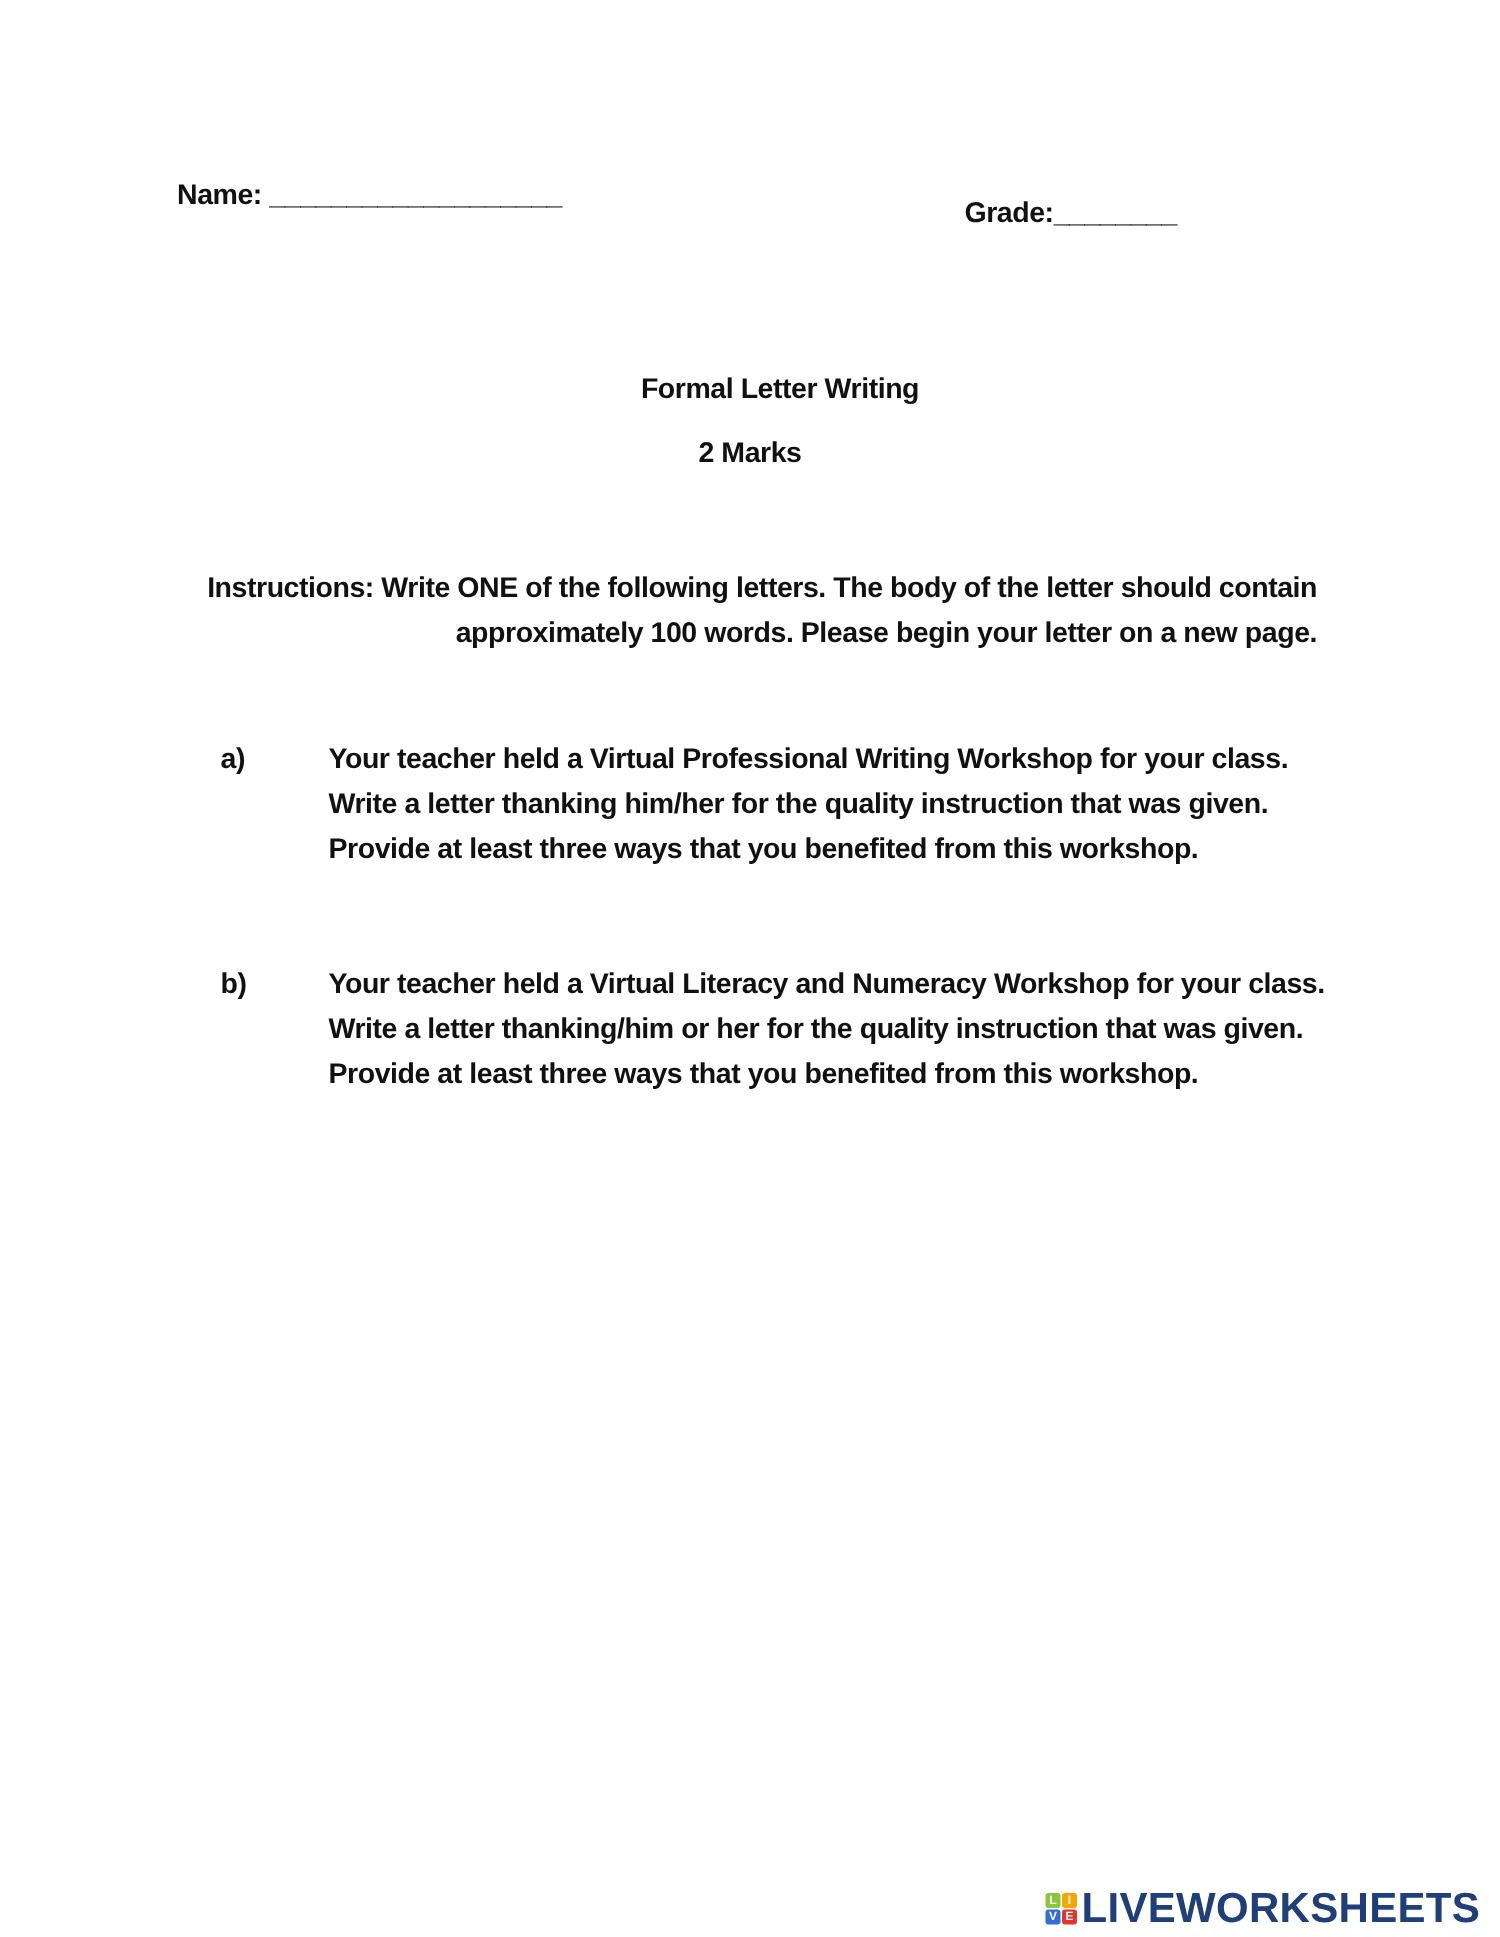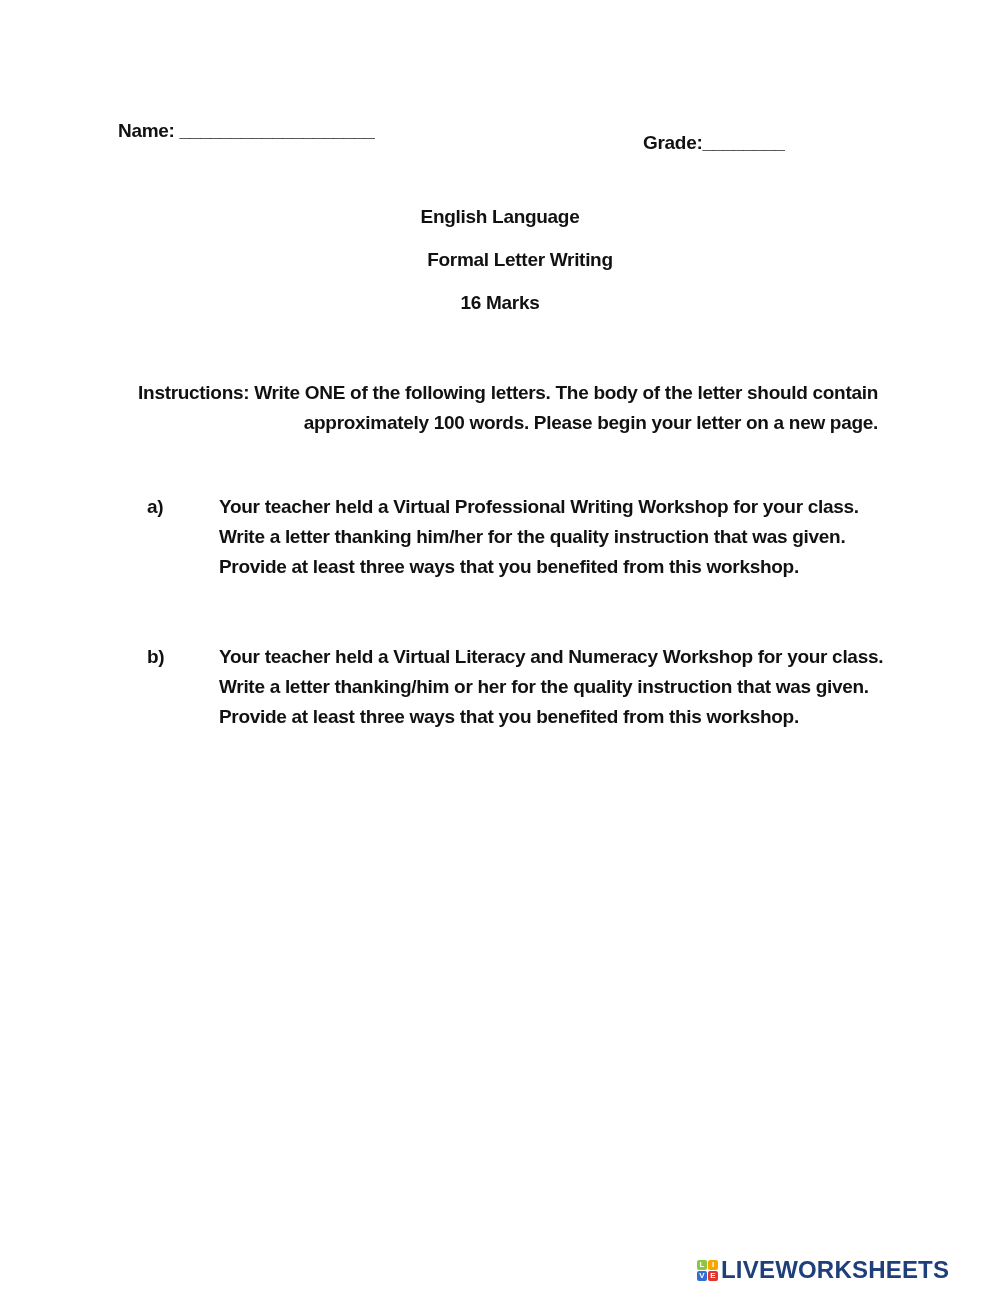--- a/index.html
+++ b/index.html
@@ -21,32 +21,31 @@
   .t3 { top: 292px; }
   .instructions { position: absolute; left: 118px; top: 378px; width: 760px; line-height: 30px; text-align: right; }
   .item { position: absolute; left: 147px; width: 740px; line-height: 30px; display: flex; }
   .item .marker { width: 30px; flex: none; }
   .item .text { flex: 1; margin-left: 42px; }
   .item-a { top: 492px; }
   .item-b { top: 642px; }
   .logo { position: absolute; left: 697px; top: 1256px; display: flex; align-items: center; }
   .logo-icon { display: grid; grid-template-columns: 10px 10px; grid-template-rows: 10px 10px; gap: 1px; margin-right: 3px; }
   .logo-icon span { display: flex; align-items: center; justify-content: center; font-size: 8px; font-weight: bold; color: #fff; border-radius: 2px; }
-  .logo-text { font-family: "Liberation Sans", sans-serif; font-weight: bold; font-size: 24px; color: #1f3f7a; letter-spacing: 0.2px; }
+  .logo-text { font-family: "Liberation Sans", sans-serif; font-weight: bold; font-size: 28px; color: #1f3f7a; letter-spacing: 0.2px; }
 </style>
 </head>
 <body>
 
 <div class="page">
   <div class="name-line bold">Name: ___________________</div>
   <div class="grade-line bold">Grade:________</div>
 
-  <div class="center t1 bold">English Language</div>
   <div class="center t2 bold">Formal Letter Writing</div>
-  <div class="center t3 bold">16 Marks</div>
+  <div class="center t3 bold">2 Marks</div>
 
   <div class="instructions bold">Instructions: Write ONE of the following letters. The body of the letter should contain approximately 100 words. Please begin your letter on a new page.</div>
 
   <div class="item item-a bold">
     <span class="marker">a)</span>
     <span class="text">Your teacher held a Virtual Professional Writing Workshop for your class. Write a letter thanking him/her for the quality instruction that was given. Provide at least three ways that you benefited from this workshop.</span>
   </div>
 
   <div class="item item-b bold">
     <span class="marker">b)</span>

